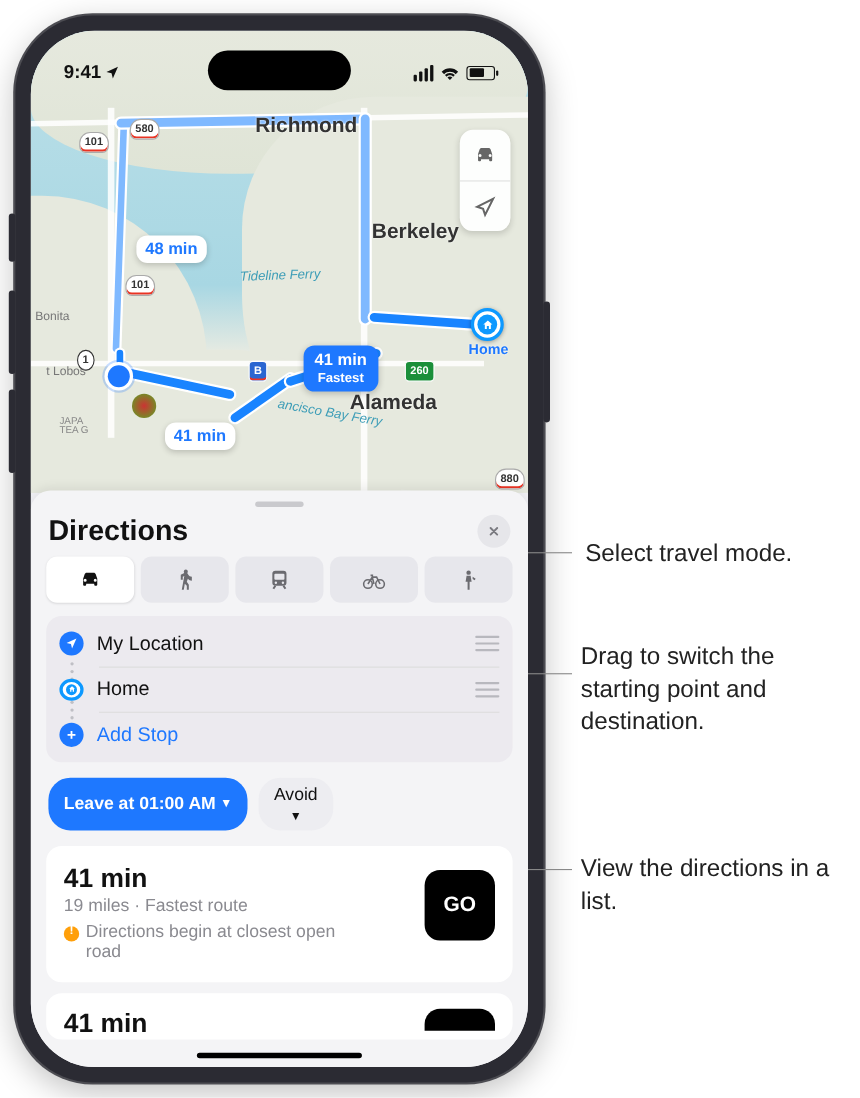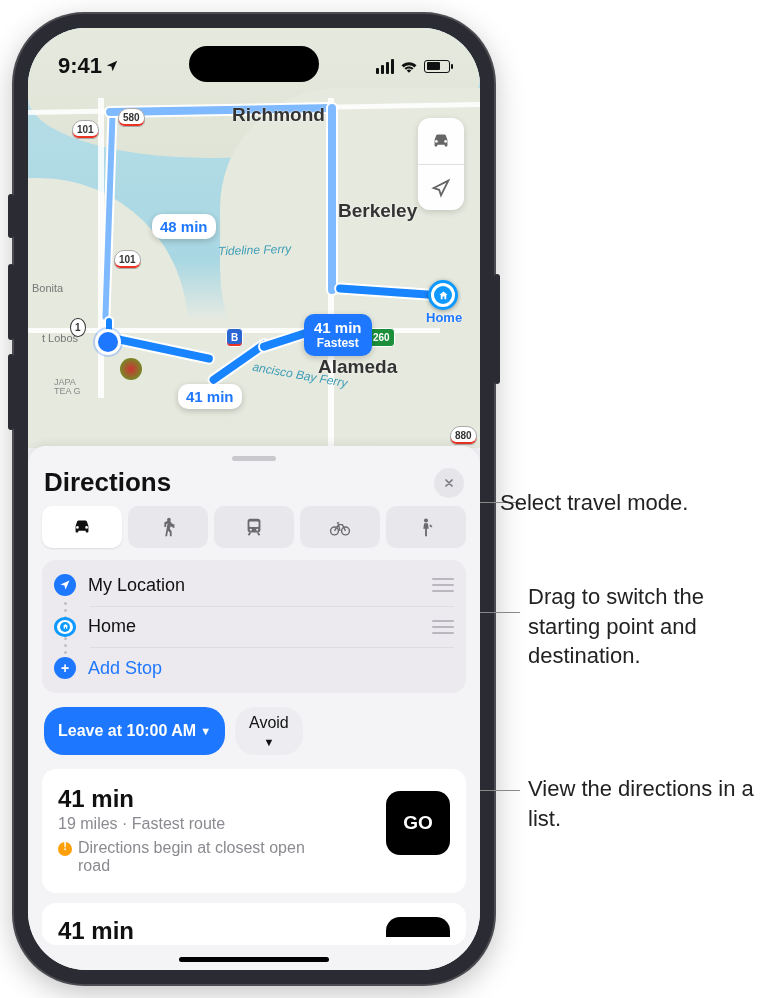--- a/index.html
+++ b/index.html
@@ -39,21 +39,21 @@
     z-index: 50;
   }
 
   
   .status {
     position: absolute; top: 0; left: 0; right: 0;
     height: 56px;
     display: flex; align-items: center; justify-content: space-between;
     padding: 20px 30px 0;
     z-index: 40;
-    font-weight: 600; font-size: 22px; color:#111;gap:16px;
+    font-weight: 600; font-size: 17px; color:#111;gap:16px;
   }
   .status .left { display:flex; align-items:center; gap:3px; }
   .status .right { display:flex; align-items:center; gap:6px; }
   .sig-bars { display:flex; align-items:flex-end; gap:2px; }
   .sig-bars span { width:3px; background:#111; border-radius:1px; }
   .sig-bars span:nth-child(1){height:6px} .sig-bars span:nth-child(2){height:9px}
   .sig-bars span:nth-child(3){height:12px} .sig-bars span:nth-child(4){height:15px}
   .battery { width:26px; height:13px; border:1.5px solid #111; border-radius:3px; position:relative; }
   .battery::after { content:""; position:absolute; right:-4px; top:3.5px; width:2.5px; height:5px; background:#111; border-radius:1px; }
   .battery .fill { position:absolute; left:1.5px; top:1.5px; bottom:1.5px; width:55%; background:#111; border-radius:1px; }
@@ -78,21 +78,21 @@
   .shield.state { border-radius:50%; box-shadow:none; border-color:#333; }
   .shield.green { background:#1b8f3a; color:#fff; border-color:#fff; border-radius:4px; box-shadow:inset 0 0 0 1px #1b8f3a; }
   .route-seg { position:absolute; background:#1984ff; border-radius:4px; height:8px; box-shadow:0 0 0 2px #fff; }
   .route-seg.alt { background:#7fb9ff; }
 
   .pin { position:absolute; width:30px; height:30px; border-radius:50%; display:flex; align-items:center; justify-content:center; box-shadow:0 1px 4px rgba(0,0,0,.35); }
   .pin.home { background:#fff; border:3px solid #0d99ff; }
   .pin.home .inner { width:18px; height:18px; background:#0d99ff; border-radius:50%; display:flex; align-items:center; justify-content:center; color:#fff; font-size:12px; }
   .pin.origin { width:20px; height:20px; background:#1e78ff; box-shadow:0 0 0 3px #fff,0 0 0 5px rgba(30,120,255,.25);}
 
-  .callout { position:absolute; background:#fff; border-radius:10px; padding:4px 8px; font-weight:700; color:#1e78ff; font-size:15px; box-shadow:0 2px 6px rgba(0,0,0,.2); white-space:nowrap;margin-left:28px; }
+  .callout { position:absolute; background:#fff; border-radius:10px; padding:4px 8px; font-weight:700; color:#1e78ff; font-size:15px; box-shadow:0 2px 6px rgba(0,0,0,.2); white-space:nowrap; }
   .callout.primary { background:#1e78ff; color:#fff; text-align:center; line-height:1.1; padding:6px 10px; }
   .callout.primary .sub { font-size:12px; font-weight:600; display:block; }
   .callout::after { content:""; position:absolute; width:0; height:0; border:6px solid transparent; }
 
   .map-controls { position:absolute; top:90px; right:16px; width:46px; background:rgba(255,255,255,.92); border-radius:12px; box-shadow:0 2px 6px rgba(0,0,0,.15); overflow:hidden; z-index:30;}
   .map-controls .ctl { height:46px; display:flex; align-items:center; justify-content:center; color:#555; font-size:20px;}
   .map-controls .ctl + .ctl { border-top:1px solid #e0e0e0; }
 
   
   .sheet {
@@ -350,21 +350,21 @@
             </div>
         </div>
         <div class="stop-row">
           <div class="stop-icon add">+</div>
           <div class="stop-label link">Add Stop</div>
         </div>
       </div>
 
       <div class="filters">
         <div class="pill blue">
-          <span>Leave at 10:00 AM</span>
+          <span>Leave at 01:00 AM</span>
           <span class="chev">▼</span>
         </div>
         <div class="pill gray">
           <span>Avoid</span>
           <span class="chev">▼</span>
         </div>
       </div>
 
       <div class="route-card">
         <div class="info">
@@ -386,20 +386,20 @@
         </div>
         <div class="go-btn"></div>
       </div>
     </div>
 
     <div class="home-indicator"></div>
   </div>
 </div>
 
 <div class="annot-line" style="left:470px; top:502px; width:50px"></div>
-<div class="annot" style="left:500px; top:488px">Select travel mode.</div>
+<div class="annot" style="left:532px; top:488px">Select travel mode.</div>
 
 <div class="annot-line" style="left:446px; top:612px; width:74px"></div>
 <div class="annot" style="left:528px; top:582px">Drag to switch the starting point and destination.</div>
 
 <div class="annot-line" style="left:120px; top:790px; width:400px"></div>
 <div class="annot-line" style="left:120px; top:790px; width:1px; height:20px; background:#888"></div>
 <div class="annot" style="left:528px; top:774px">View the directions in a list.</div>
 
 </body></html>

